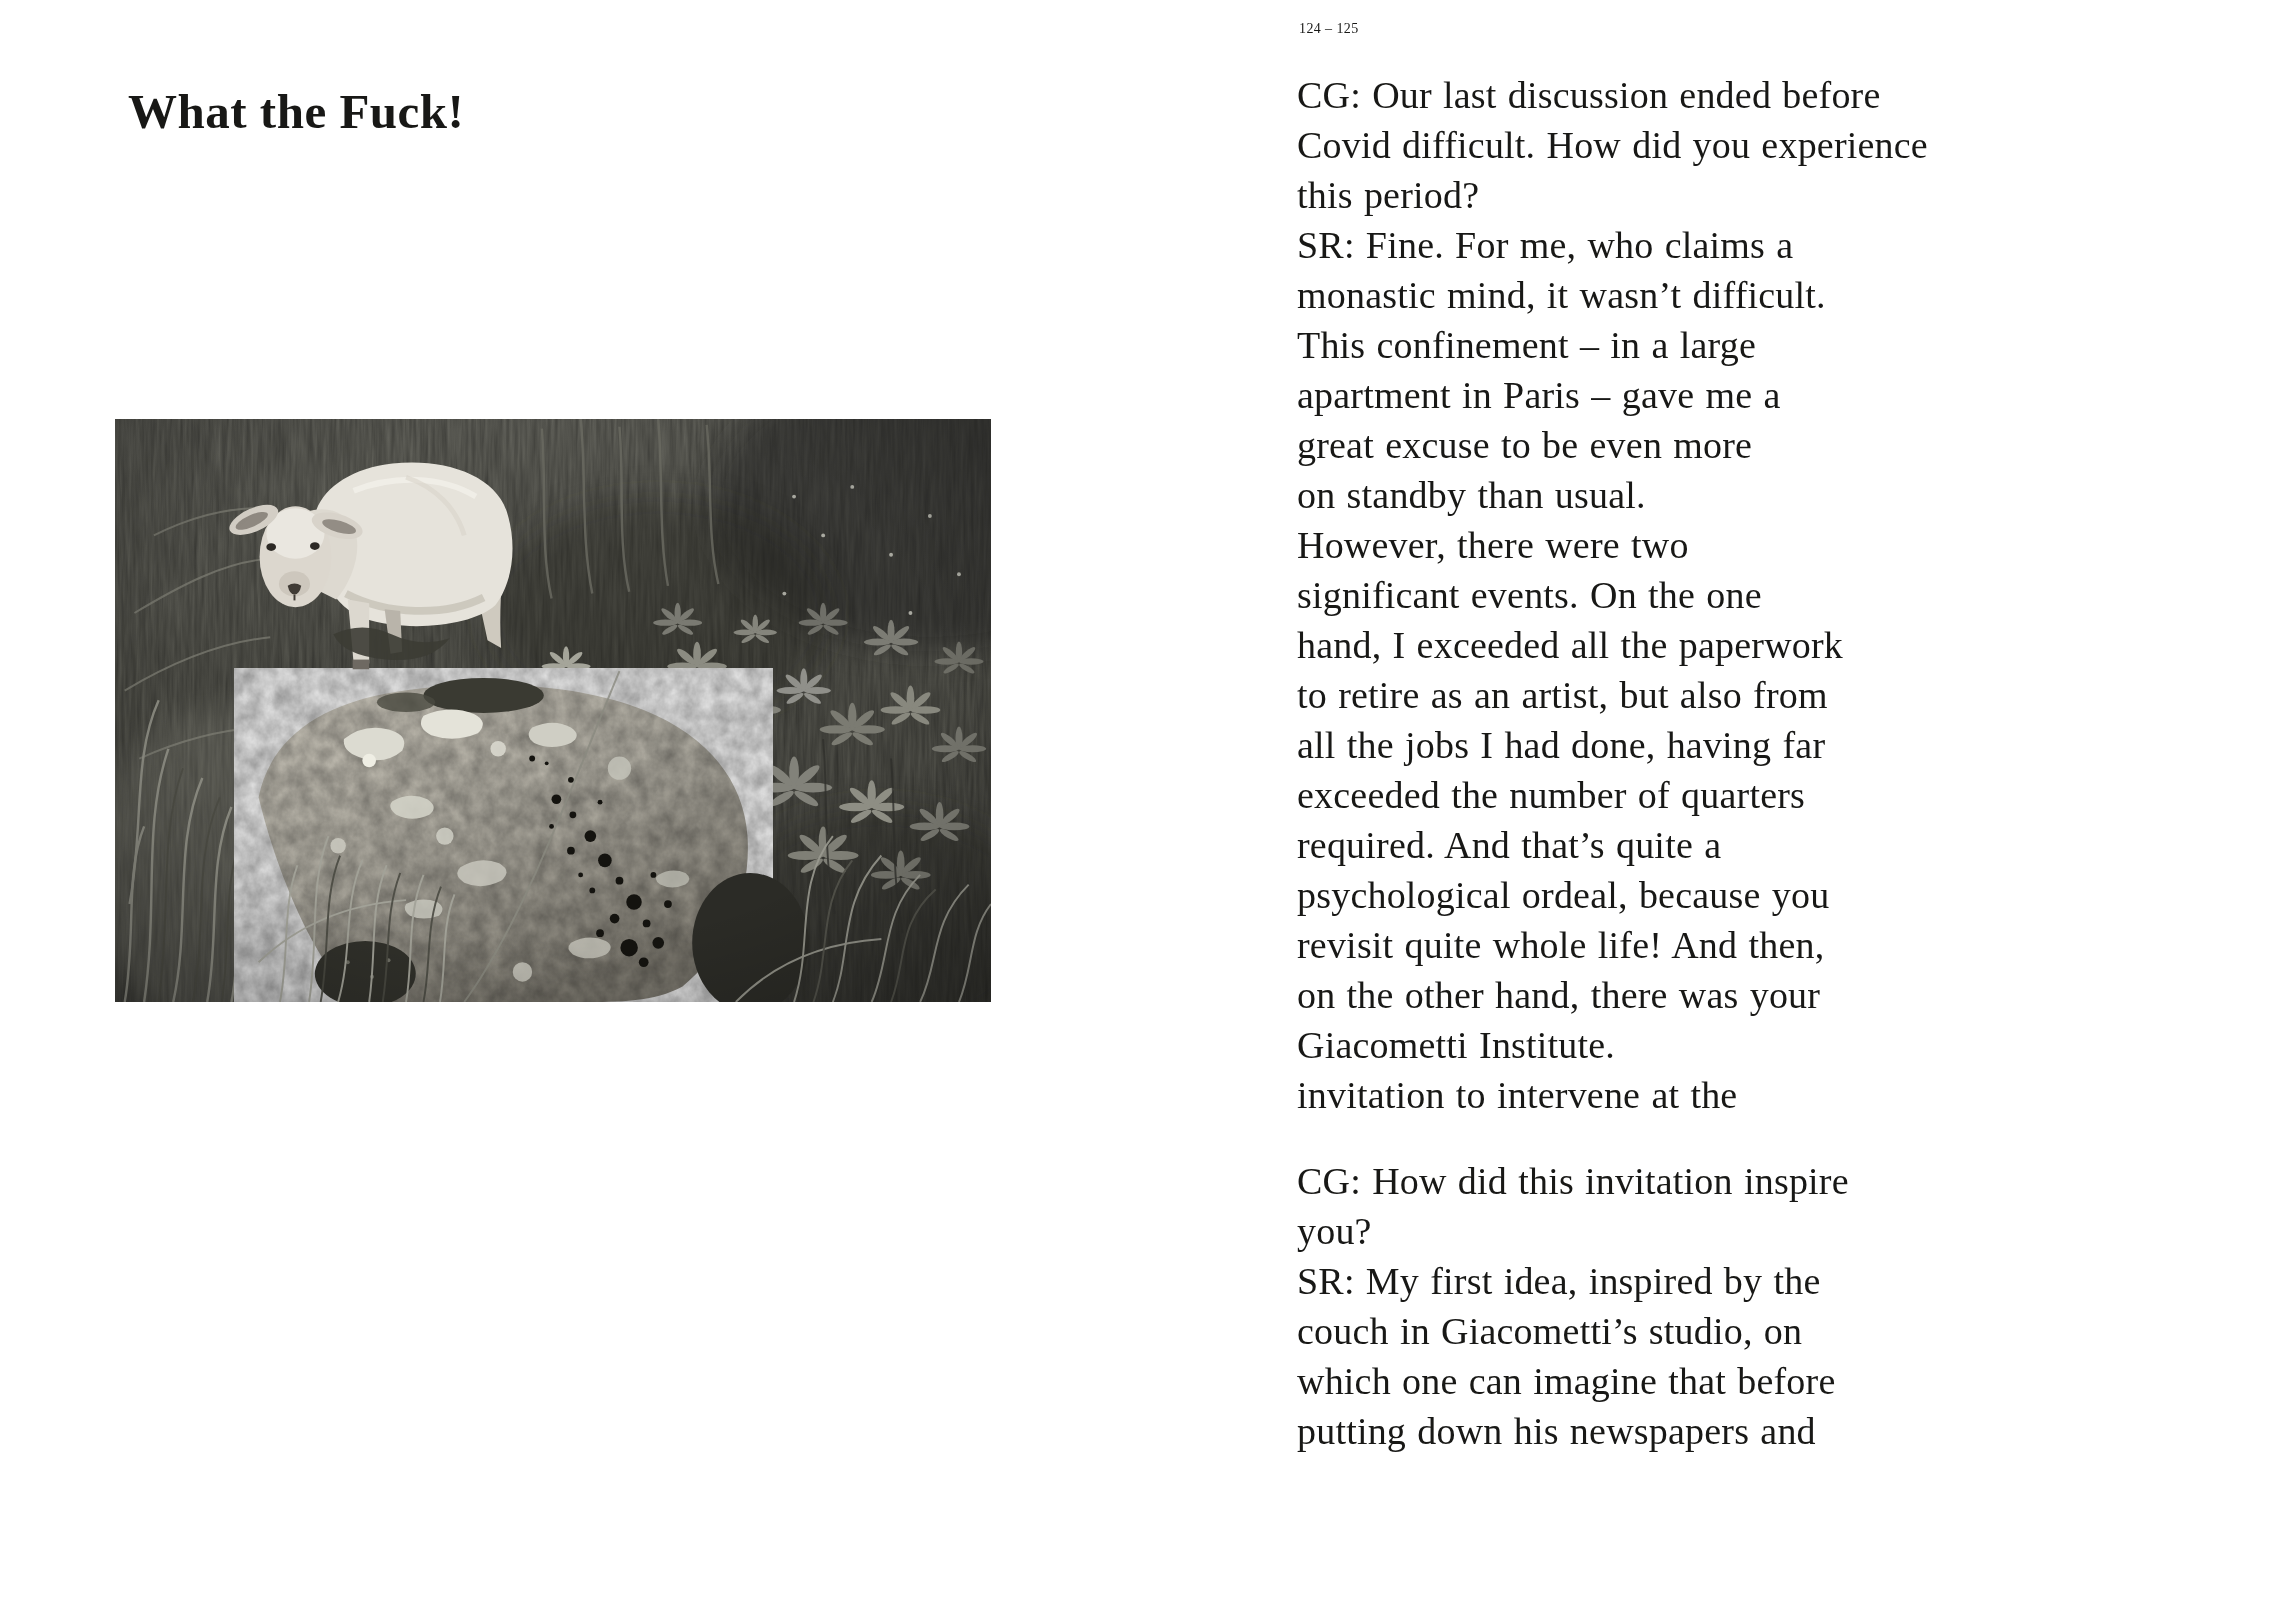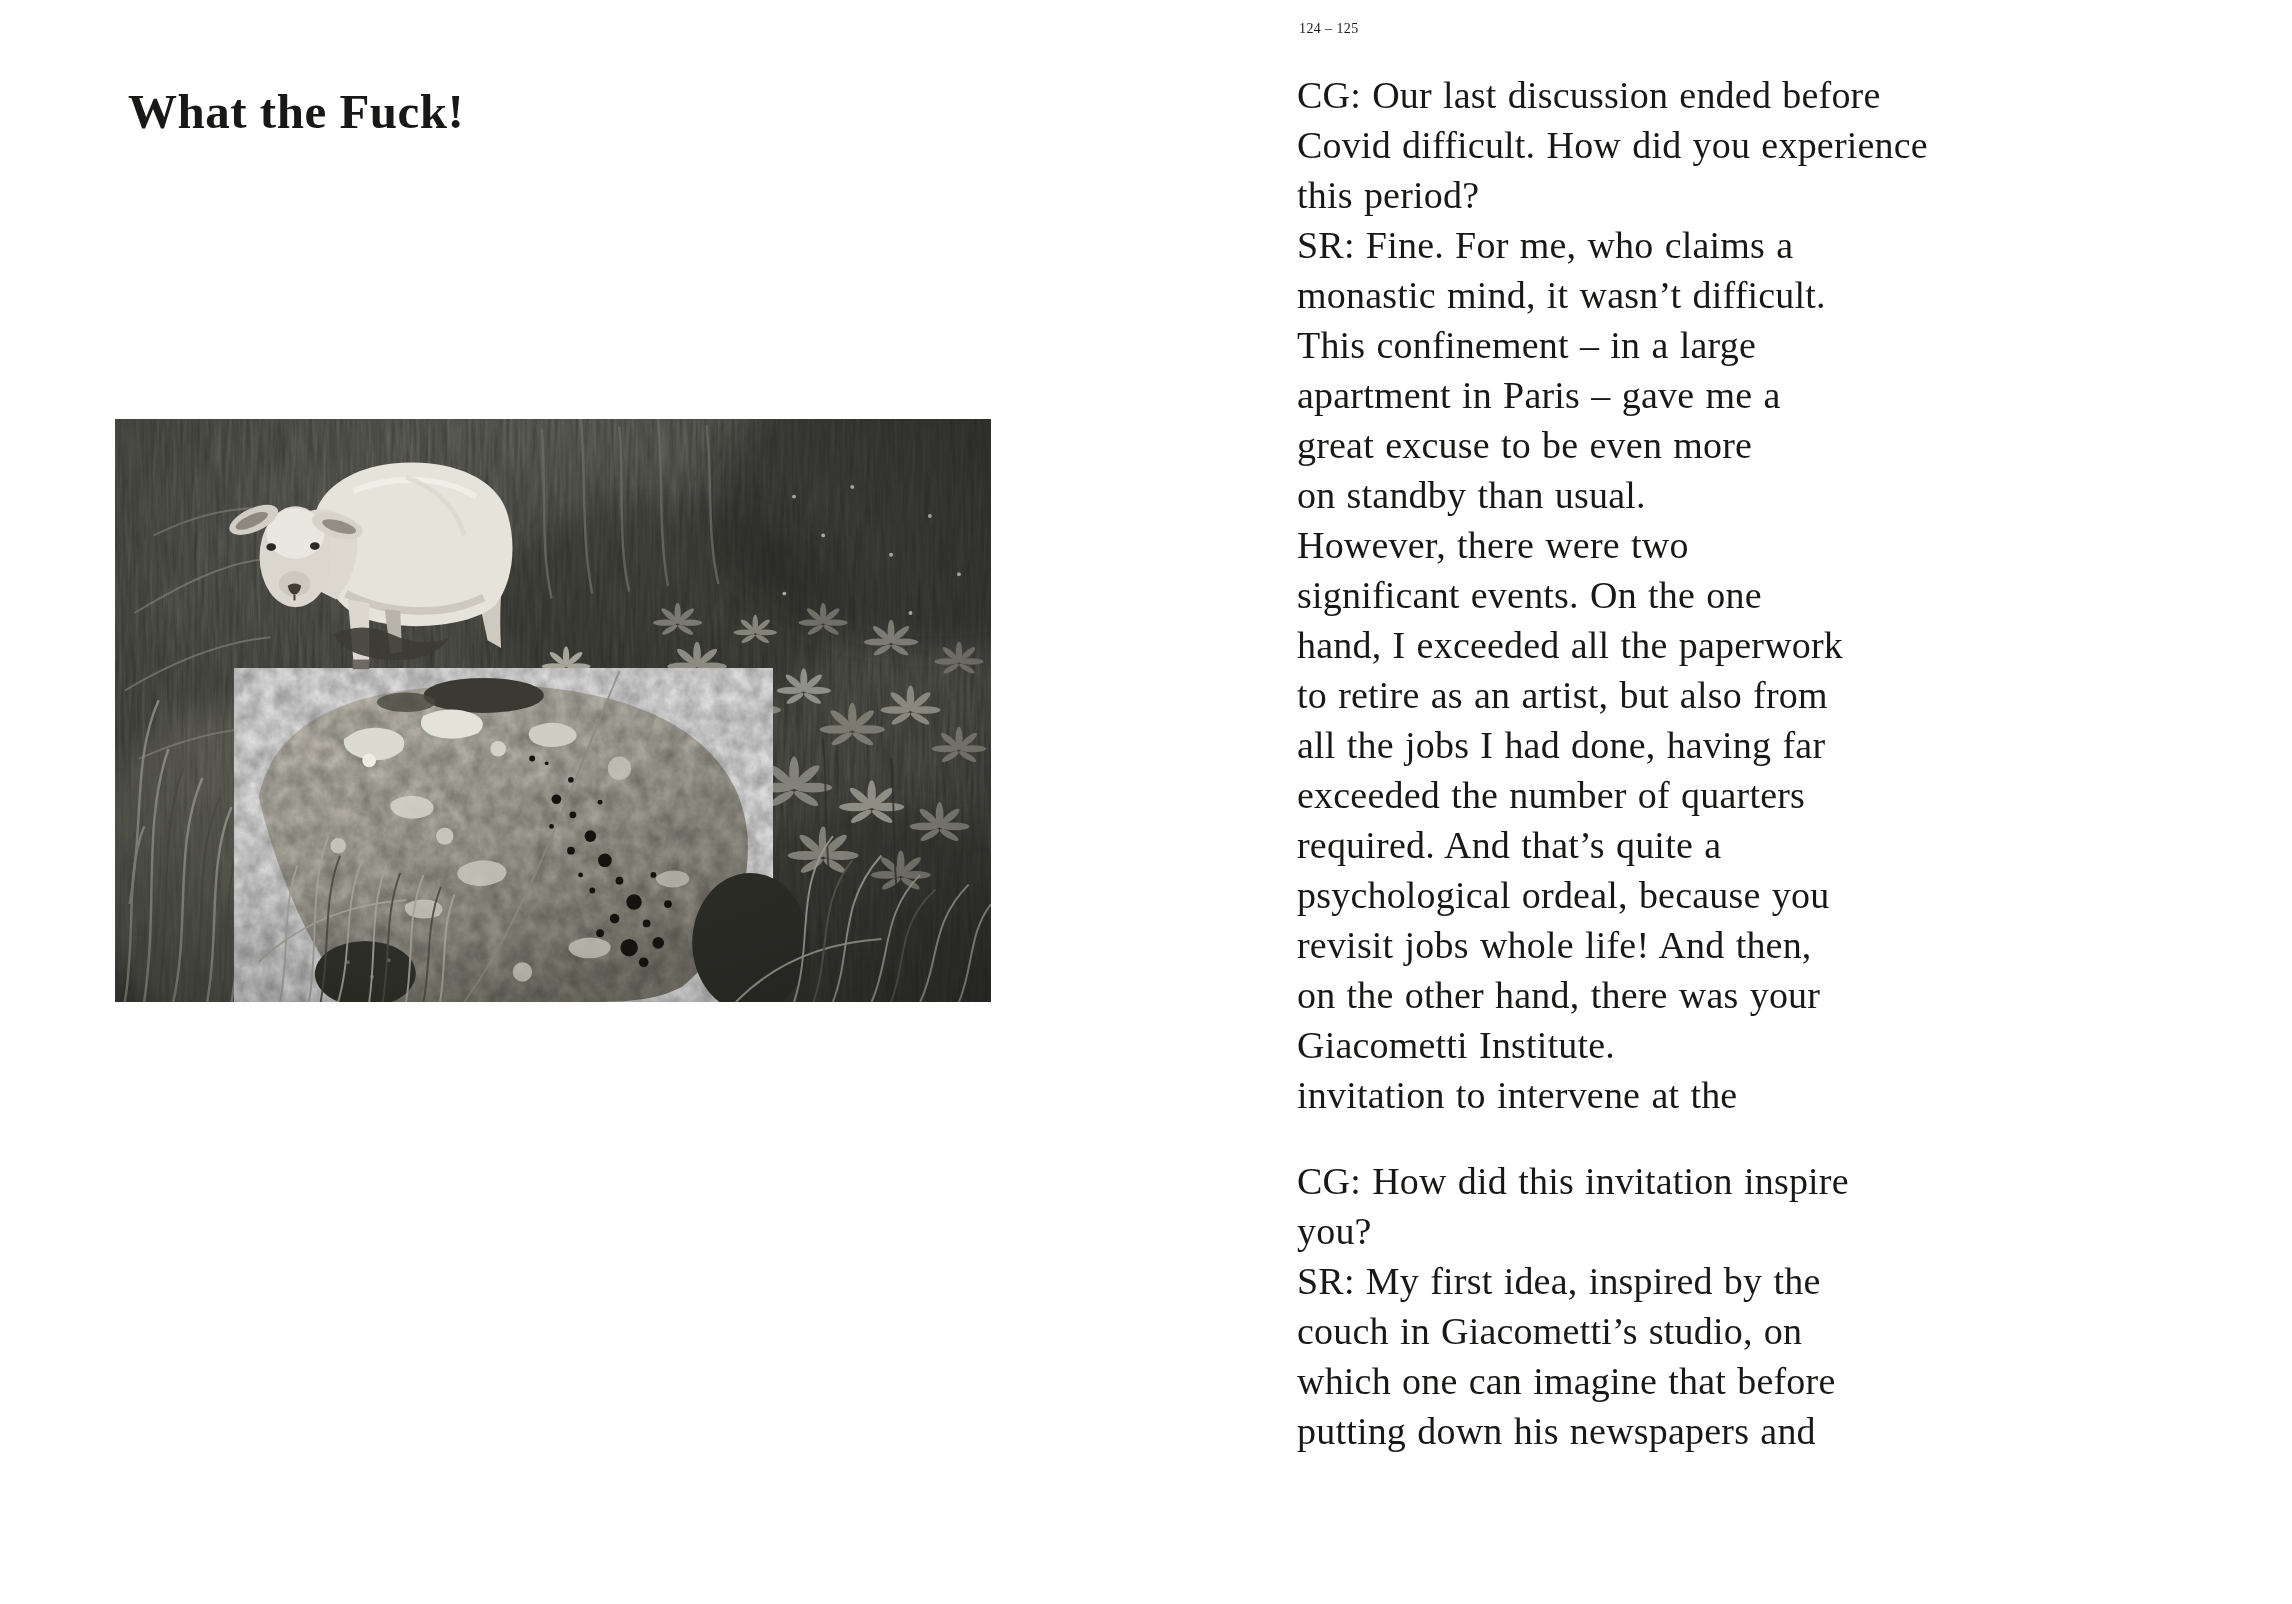--- a/index.html
+++ b/index.html
@@ -325,21 +325,21 @@
         <div class="line">great excuse to be even more</div>
         <div class="line">on standby than usual.</div>
         <div class="line">However, there were two</div>
         <div class="line">significant events. On the one</div>
         <div class="line">hand, I exceeded all the paperwork</div>
         <div class="line">to retire as an artist, but also from</div>
         <div class="line">all the jobs I had done, having far</div>
         <div class="line">exceeded the number of quarters</div>
         <div class="line">required. And that’s quite a</div>
         <div class="line">psychological ordeal, because you</div>
-        <div class="line">revisit jobs whole life! And then,</div>
+        <div class="line">revisit quite whole life! And then,</div>
         <div class="line">on the other hand, there was your</div>
         <div class="line">Giacometti Institute.</div>
         <div class="line">invitation to intervene at the</div>
       </div>
       <div class="para gap italic">
         <div class="line">CG: How did this invitation inspire</div>
         <div class="line">you?</div>
       </div>
       <div class="para">
         <div class="line">SR: My first idea, inspired by the</div>

